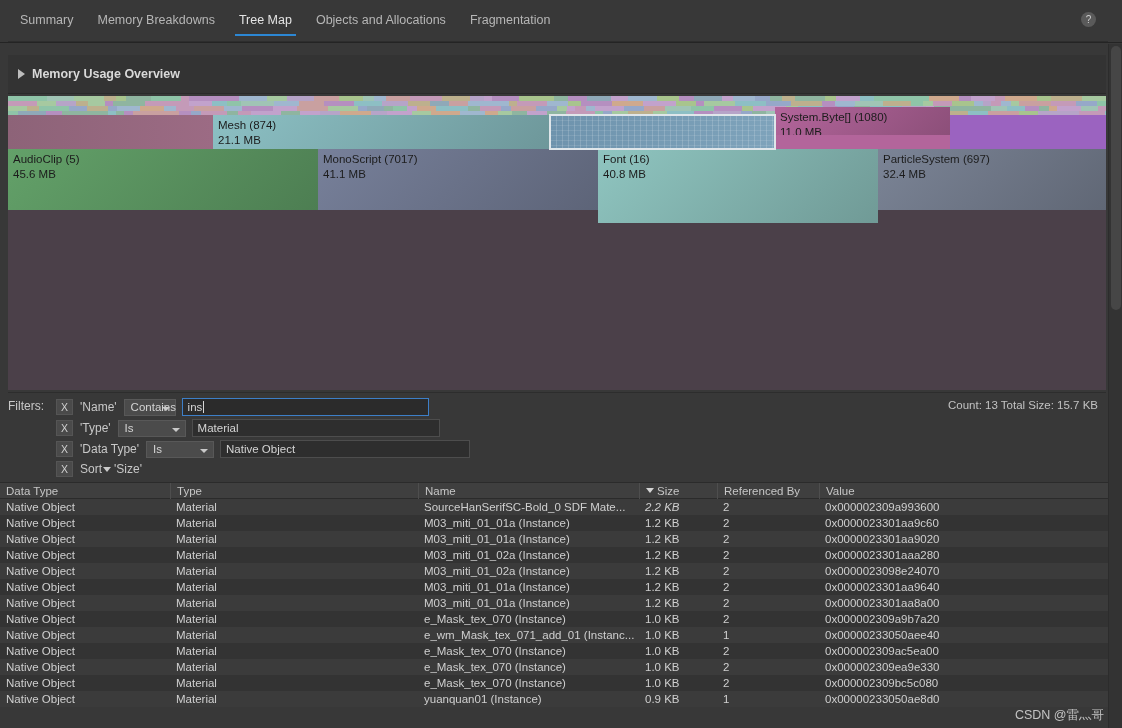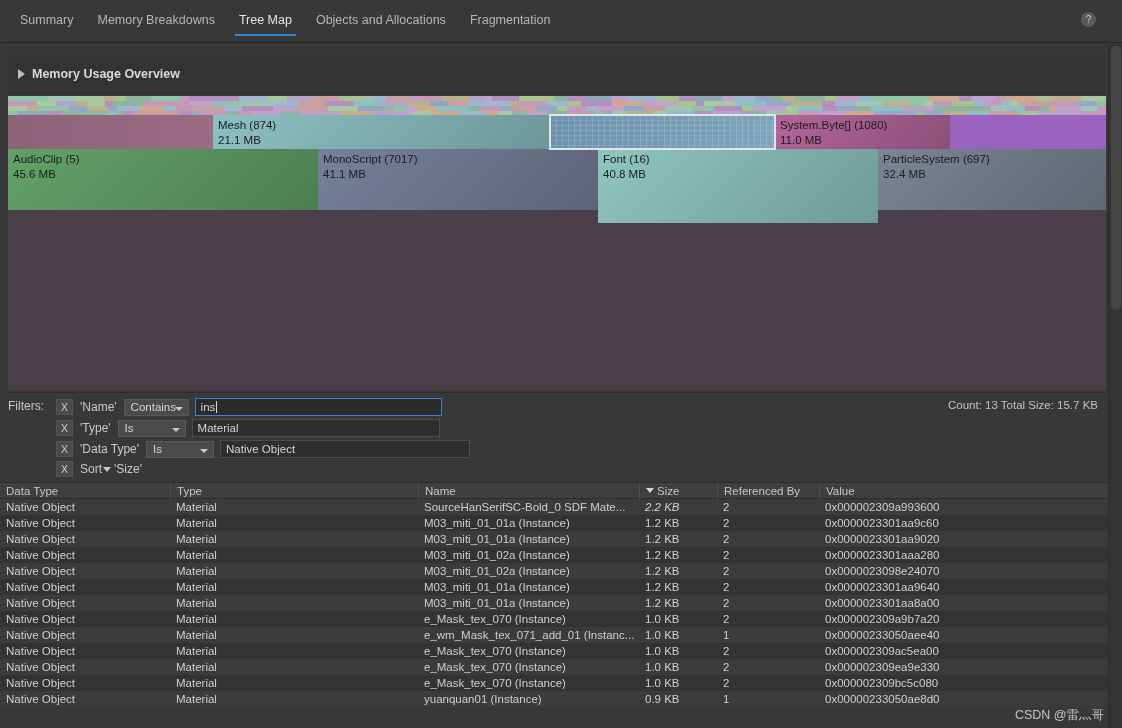--- a/index.html
+++ b/index.html
@@ -510,21 +510,21 @@
       <div class="tm-cell" style="left: 1097px; top: 15px; width: 1px; height: 4px; background: rgb(141, 191, 196);"></div>
       <div class="tm-cell" style="left: 0px; top: 19px; width: 205px; height: 34px; background: rgb(110, 104, 128);"></div>
       <div class="tm-cell" style="left: 205px; top: 19px; width: 345px; height: 34px; background: rgb(140, 192, 196);"></div>
       <div class="tm-cell" style="left: 550px; top: 19px; width: 217px; height: 34px; background: rgb(110, 147, 173);"></div>
       <div class="tm-cell" style="left: 767px; top: 19px; width: 175px; height: 34px; background: rgb(179, 101, 155);"></div>
       <div class="tm-cell" style="left: 942px; top: 19px; width: 156px; height: 34px; background: rgb(155, 99, 192);"></div>
       <div class="tm-cell" style="left: 0px; top: 19px; width: 205px; height: 34px; background: linear-gradient(to right, rgb(141, 99, 120), rgb(156, 107, 132));"></div>
       <div class="tm-cell" style="left: 205px; top: 19px; width: 345px; height: 34px; background: linear-gradient(135deg, rgb(140, 192, 196) 0%, rgb(109, 150, 153) 100%);">
         <div class="tm-label"><span>Mesh (874)</span><span class="l2">21.1 MB</span></div>
       </div>
-      <div class="tm-cell" style="left: 767px; top: 19px; width: 175px; height: 34px; background: linear-gradient(135deg, rgb(179, 101, 155) 0%, rgb(140, 79, 121) 100%);">
+      <div class="tm-cell" style="left: 767px; top: 11px; width: 175px; height: 28px; background: linear-gradient(135deg, rgb(179, 101, 155) 0%, rgb(140, 79, 121) 100%);">
         <div class="tm-label"><span>System.Byte[] (1080)</span><span class="l2">11.0 MB</span></div>
       </div>
       <div class="tm-cell" style="left: 0px; top: 53px; width: 310px; height: 61px; background: linear-gradient(135deg, rgb(99, 161, 105) 0%, rgb(77, 126, 82) 100%);">
         <div class="tm-label"><span>AudioClip (5)</span><span class="l2">45.6 MB</span></div>
       </div>
       <div class="tm-cell" style="left: 310px; top: 53px; width: 280px; height: 61px; background: linear-gradient(135deg, rgb(119, 128, 154) 0%, rgb(93, 100, 120) 100%);">
         <div class="tm-label"><span>MonoScript (7017)</span><span class="l2">41.1 MB</span></div>
       </div>
       <div class="tm-cell" style="left: 590px; top: 53px; width: 280px; height: 74px; background: linear-gradient(135deg, rgb(143, 197, 192) 0%, rgb(112, 154, 150) 100%);">
         <div class="tm-label"><span>Font (16)</span><span class="l2">40.8 MB</span></div>
@@ -536,21 +536,21 @@
     </div>
 
   <div class="filters">
     <div class="filters-rule"></div>
   </div>
   <div class="filters-label">Filters:</div>
   <div id="filter-rows">
       <div class="frow" style="left: 56px; top: 398px;">
         <div class="x-btn">X</div>
         <span class="fkey">'Name'</span>
-        <div class="fdd" style="width: 65px; text-align: center;"><span>Contains</span><span class="caret"></span></div>
+        <div class="fdd" style="width: 52px; text-align: center;"><span>Contains</span><span class="caret"></span></div>
         <div class="ftext focused" style="width: 247px;"><span>ins</span><span class="caret-bar"></span></div>
       </div>
       <div class="frow" style="left: 56px; top: 419px;">
         <div class="x-btn">X</div>
         <span class="fkey">'Type'</span>
         <div class="fdd" style="width: 68px;"><span>Is</span><span class="caret"></span></div>
         <div class="ftext" style="width: 248px;"><span>Material</span></div>
       </div>
       <div class="frow" style="left: 56px; top: 440px;">
         <div class="x-btn">X</div>

